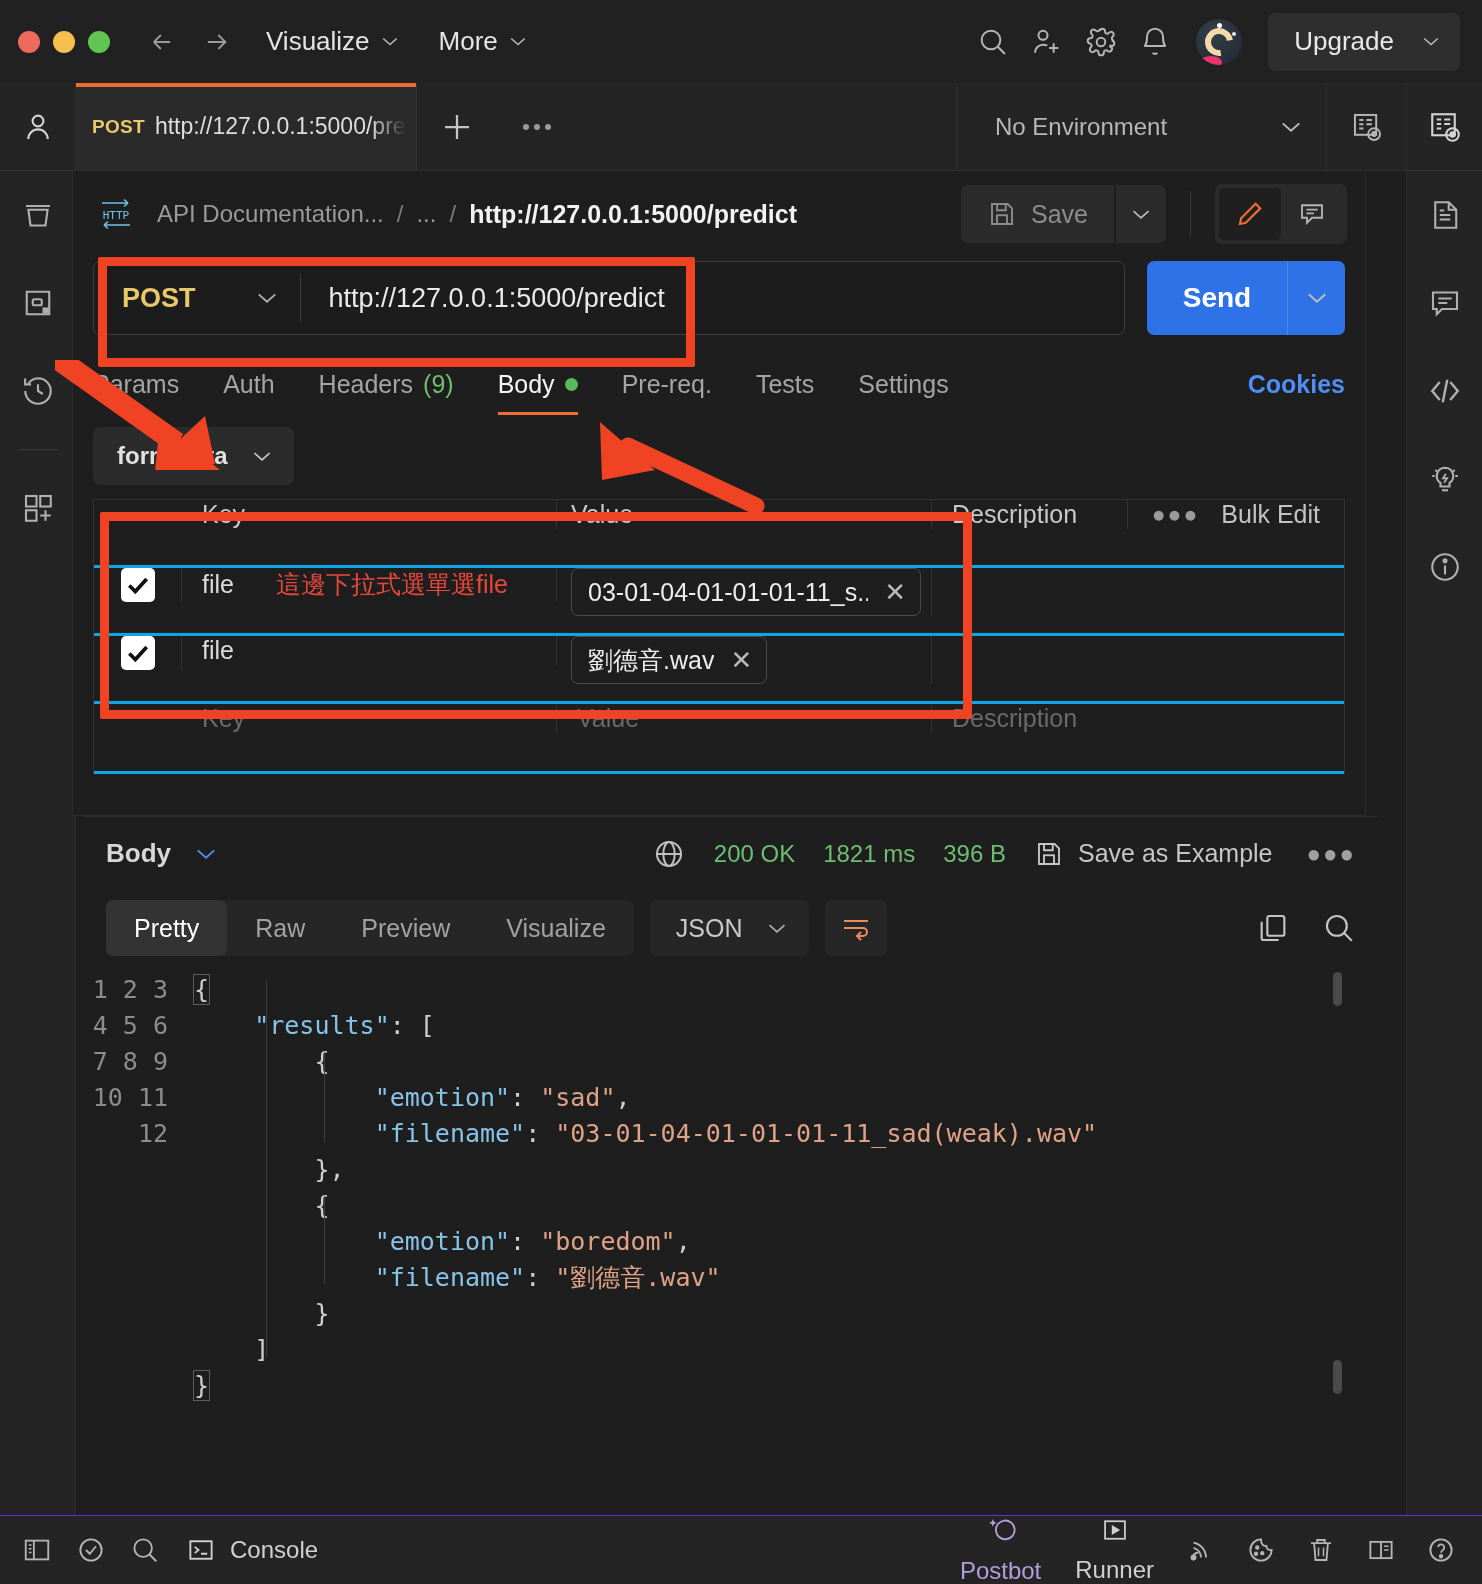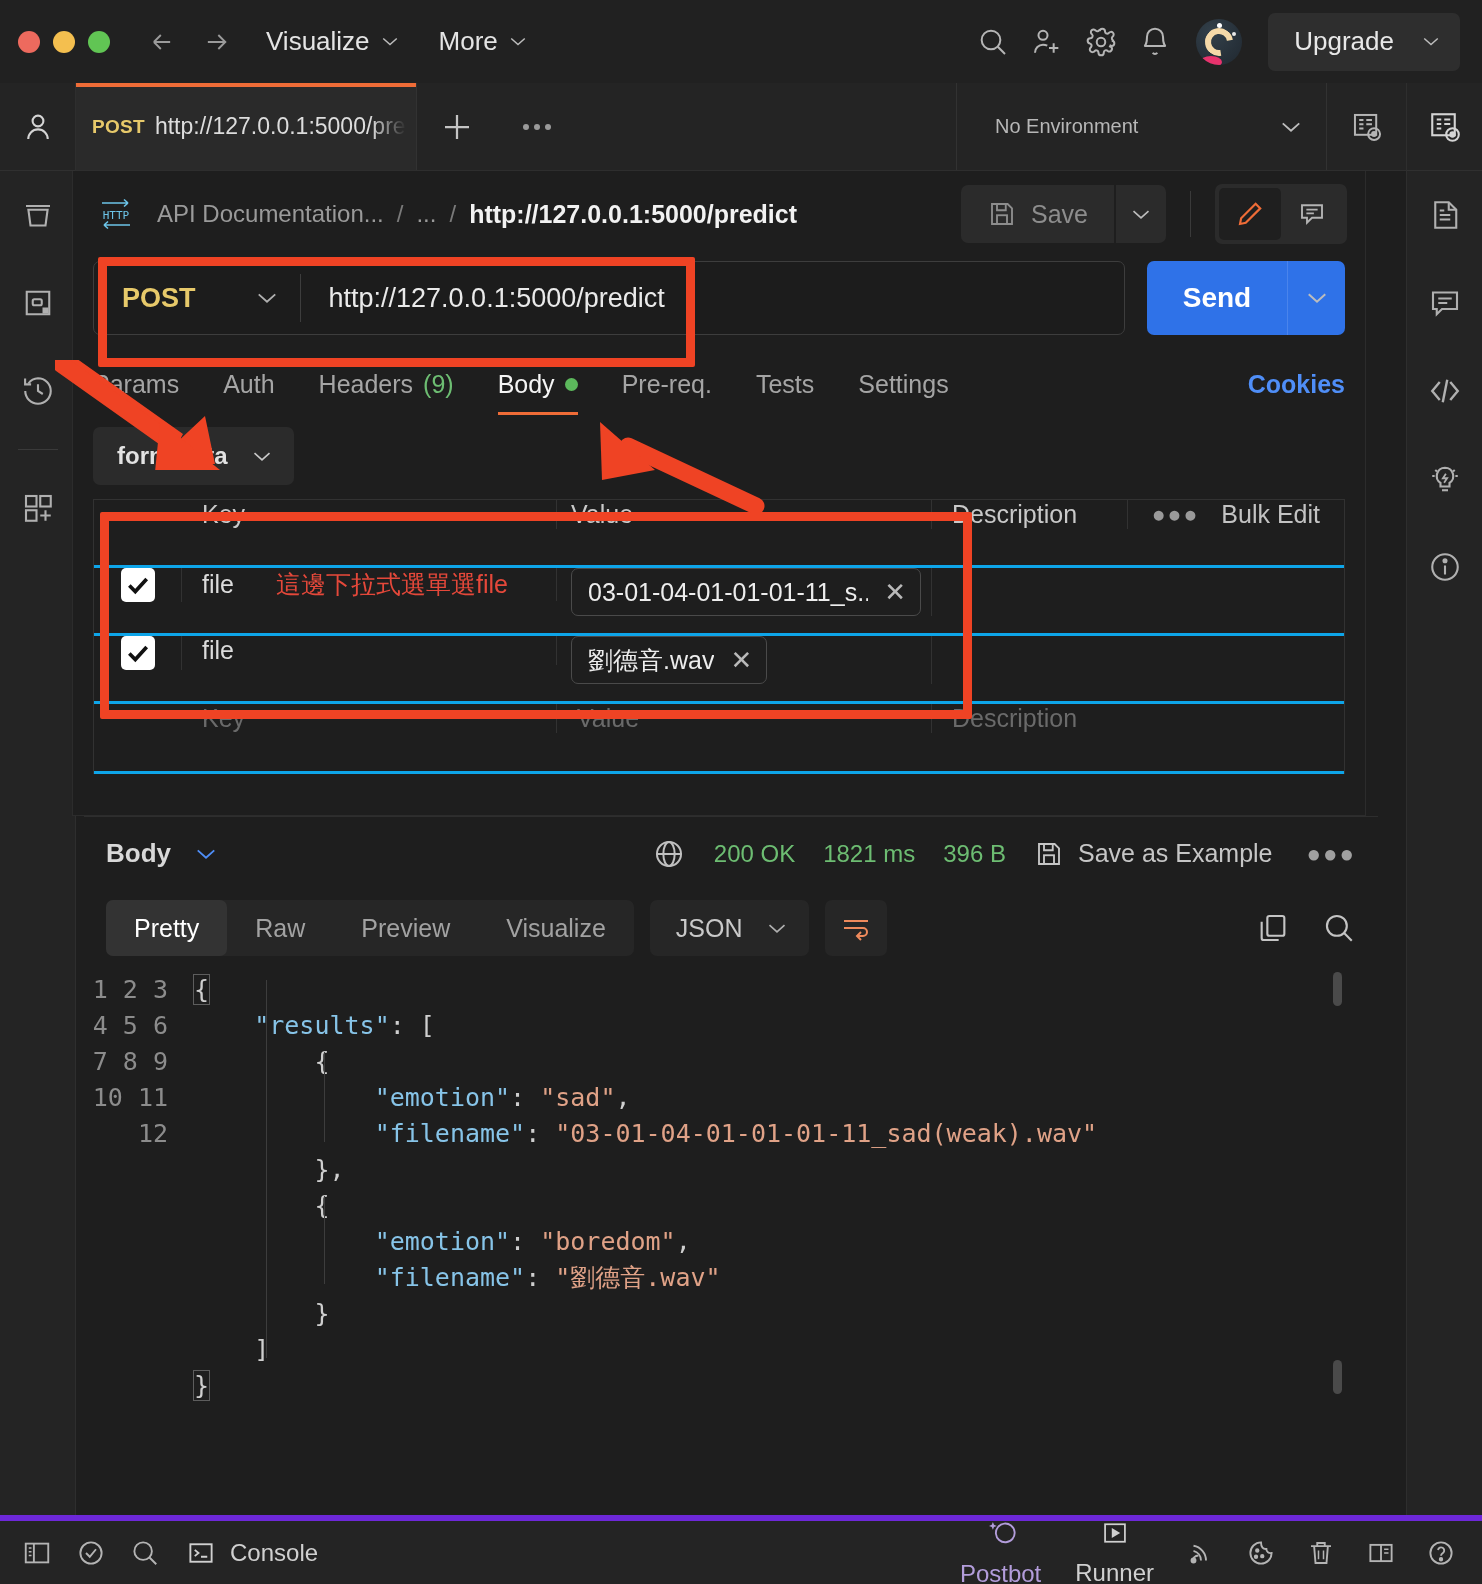--- a/index.html
+++ b/index.html
@@ -88,21 +88,21 @@
     -webkit-mask-image: linear-gradient(to right, #000 86%, transparent 100%);
     mask-image: linear-gradient(to right, #000 86%, transparent 100%);
   }
   .tab-plus { width: 80px; display: flex; align-items: center; justify-content: center; color: #c4c4c4; cursor: pointer; }
   .tab-dots { width: 80px; display: flex; align-items: center; justify-content: center; color: #9a9a9a; cursor: pointer; }
   .envsel {
     margin-left: auto; width: 370px; border-left: 1px solid #323232;
     display: flex; align-items: center; justify-content: space-between;
     padding: 0 24px 0 38px; cursor: pointer;
   }
-  .envsel span { font-size: 20px; color: #b7b7b7; }
+  .envsel span { font-size: 24px; color: #b7b7b7; }
   .env-eye { width: 80px; border-left: 1px solid #323232; display: flex; align-items: center; justify-content: center; color: #b5b5b5; cursor: pointer; }
 
   
   .reqpane { position: absolute; top: 171px; left: 72px; width: 1294px; height: 645px; background: #1e1e1e; border: 1px solid #2c2c2c; border-top: none; }
 
   .breadcrumbbar { height: 86px; display: flex; align-items: center; padding: 0 18px 0 22px; }
   .http-badge { width: 42px; height: 40px; display: flex; align-items: center; justify-content: center; color: #6cc4e8; margin-right: 20px; }
   .bc { color: #9a9a9a; font-size: 24px; }
   .bc-sep { color: #7a7a7a; font-size: 24px; margin: 0 13px; }
   .bc-cur { color: #f2f2f2; font-size: 25px; font-weight: bold; }
@@ -216,21 +216,21 @@
   .fold3 { position: absolute; left: 140px; top: 224px; width: 1px; height: 88px; background: #3d3d3d; }
   .k { color: #87c4e8; }
   .s { color: #e0a287; }
   .p { color: #cfcfcf; }
   .brace-box { outline: 1px solid #5d5d5d; }
   .scroll-th { position: absolute; right: 36px; width: 9px; background: #4a4a4a; border-radius: 5px; }
 
   
   .bottombar {
     position: absolute; bottom: 0; left: 0; width: 1482px; height: 69px;
-    background: #242424; border-top: 6px solid #6d28d9; display: flex; align-items: center;
+    background: #242424; border-top: 1px solid #6d28d9; display: flex; align-items: center;
   }
   .bb-left { display: flex; align-items: center; gap: 0; padding-left: 10px; }
   .bb-ico { width: 54px; height: 54px; display: flex; align-items: center; justify-content: center; color: #b4b4b4; cursor: pointer; }
   .bb-console { display: flex; align-items: center; gap: 14px; font-size: 24px; color: #d0d0d0; margin-left: 14px; cursor: pointer; }
   .bb-right { margin-left: auto; display: flex; align-items: center; gap: 6px; padding-right: 14px; }
   .bb-item { display: flex; align-items: center; gap: 12px; font-size: 24px; padding: 0 14px; cursor: pointer; flex-direction: column; }
   .bb-postbot { color: #b39ddb; }
   .bb-runner { color: #d0d0d0; }
 
   

